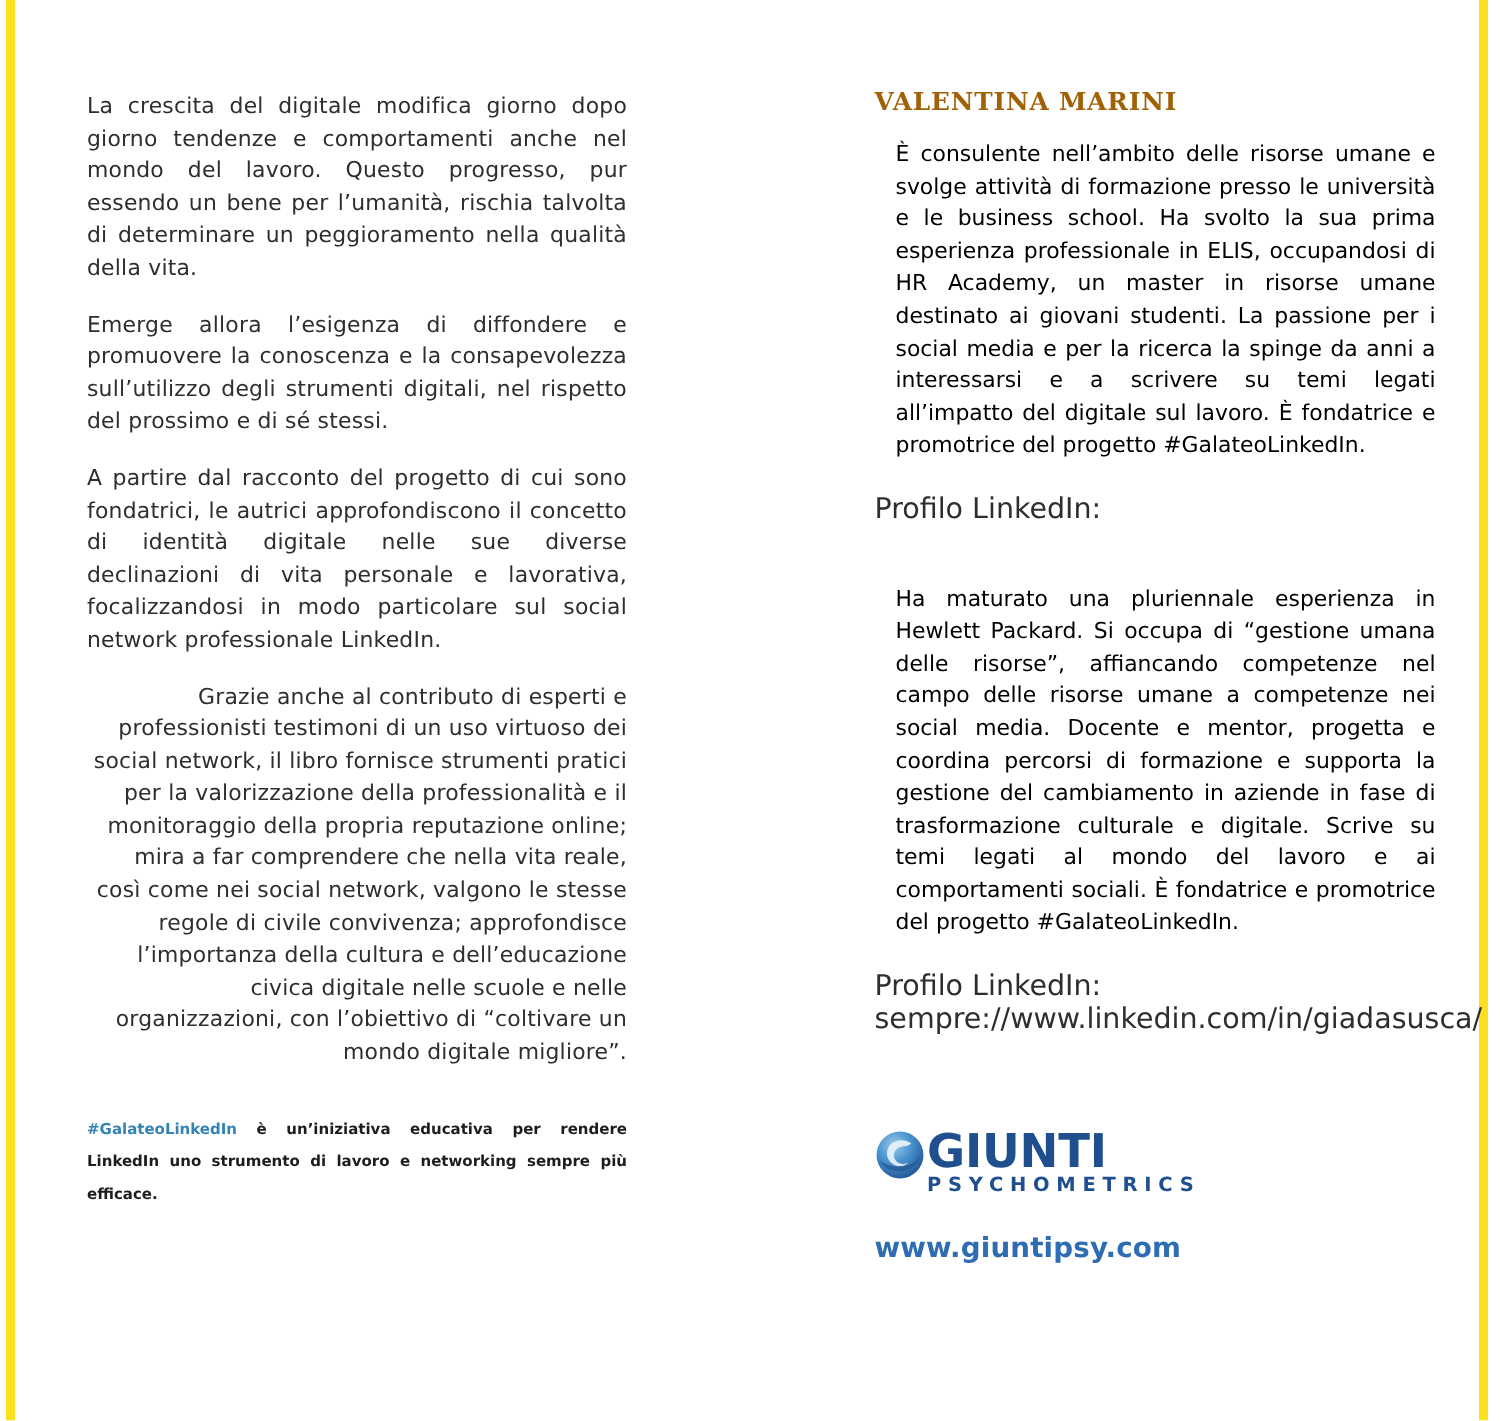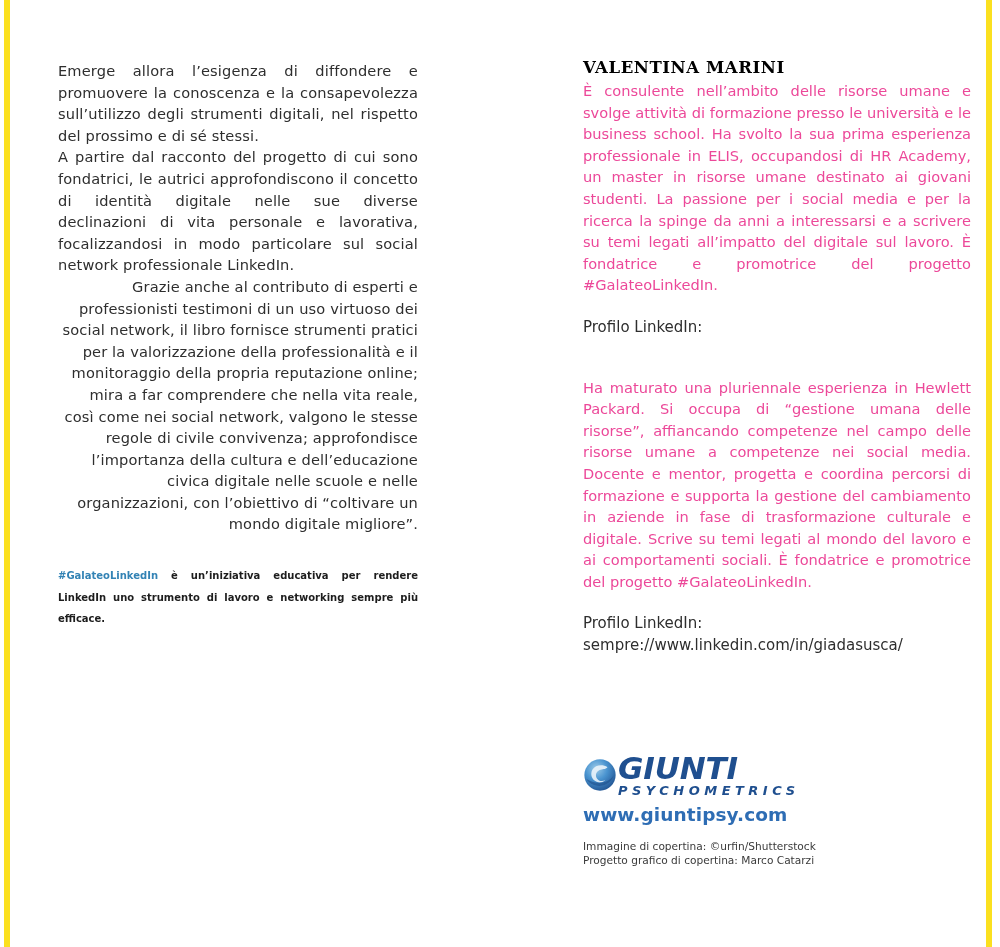--- a/index.html
+++ b/index.html
@@ -49,21 +49,21 @@
 
   
   .body-text {
     font-size: 14.6px;
     line-height: 21.6px;
     color: #2e2e2e;
     text-align: justify;
     margin: 0;
     letter-spacing: 0.01em;
   }
-  .body-text + .body-text { margin-top: 0; }
+  .body-text + .body-text { margin-top: 16px; }
 
   .blurb-block p:last-child { text-align: right; }
 
   
   .highlight-para {
     margin: 0;
     margin-top: 30px;
     font-size: 10px;
     line-height: 21.6px;
     color: #1d1d1d;
@@ -74,55 +74,54 @@
     color: #3383b5;
   }
 
   
   .author-name {
     font-family: "DejaVu Serif", "Liberation Serif", serif;
     font-weight: bold;
     font-size: 16.5px;
     line-height: 20px;
     letter-spacing: 0.035em;
-    color: #000000;
+    color: #a16207;
     margin: 0 0 2px 0;
   }
 
   .bio-text {
     font-size: 14.6px;
     line-height: 21.6px;
-    color: #ec4899;
+    color: #000000;
     text-align: justify;
-    margin: 0;
+    margin: 14px;
   }
 
   .profile-block {
     margin-top: 21px;
-    font-size: 15px;
+    font-size: 19px;
     line-height: 21.6px;
     color: #2e2e2e;
   }
   .profile-block .label,
   .profile-block .url { display: block; }
 
   .author-section.second { margin-top: 38px; }
 
   
   .publisher {
     position: absolute;
     left: 583px;
     top: 753px;
     width: 390px;
   }
   .logo-row {
     display: flex;
-    align-items: center;
+    align-items: flex-start;
     gap: 1px;
-    font-style: italic;
   }
   .logo-mark {
     width: 34px;
     height: 34px;
     flex: 0 0 34px;
     display: block;
   }
   .logo-words {
     display: flex;
     flex-direction: column;
@@ -140,21 +139,21 @@
     font-family: "DejaVu Sans", "Liberation Sans", sans-serif;
     font-weight: bold;
     font-size: 13px;
     letter-spacing: 0.345em;
     color: #1f4f8f;
     margin-top: 2px;
     line-height: 11px;
   }
 
   .site-url {
-    margin-top: 8px;
+    margin-top: 26px;
     font-size: 18.5px;
     font-weight: bold;
     color: #2e6db4;
     letter-spacing: 0.005em;
   }
 
   .credits {
     margin-top: 14px;
     font-size: 10.6px;
     line-height: 14px;
@@ -165,20 +164,21 @@
 </head>
 <body>
 
 <div class="page">
 
   <div class="edge-stripe left"></div>
   <div class="edge-stripe right"></div>
 
   <div class="col-left">
     <div class="blurb-block">
+      <p class="body-text">La crescita del digitale modifica giorno dopo giorno tendenze e comportamenti anche nel mondo del lavoro. Questo progresso, pur essendo un bene per l’umanità, rischia talvolta di determinare un peggioramento nella qualità della vita.</p>
       <p class="body-text">Emerge allora l’esigenza di diffondere e promuovere la conoscenza e la consapevolezza sull’utilizzo degli strumenti digitali, nel rispetto del prossimo e di sé stessi.</p>
       <p class="body-text">A partire dal racconto del progetto di cui sono fondatrici, le autrici approfondiscono il concetto di identità digitale nelle sue diverse declinazioni di vita personale e lavorativa, focalizzandosi in modo particolare sul social network professionale LinkedIn.</p>
       <p class="body-text">Grazie anche al contributo di esperti e professionisti testimoni di un uso virtuoso dei social network, il libro fornisce strumenti pratici per la valorizzazione della professionalità e il monitoraggio della propria reputazione online; mira a far comprendere che nella vita reale, così come nei social network, valgono le stesse regole di civile convivenza; approfondisce l’importanza della cultura e dell’educazione civica digitale nelle scuole e nelle organizzazioni, con l’obiettivo di “coltivare un mondo digitale migliore”.</p>
     </div>
 
     <p class="highlight-para">
       <span class="tag">#GalateoLinkedIn</span><span> è un’iniziativa educativa per rendere LinkedIn uno strumento di lavoro e networking sempre più efficace.</span>
     </p>
   </div>
 
@@ -220,20 +220,16 @@
                  C85 69 68 82 49 82 C32 82 17 74 10 62 Z" fill="#1b4a86" opacity="0.55"></path>
       </svg>
       <div class="logo-words">
         <span class="logo-giunti">GIUNTI</span>
         <span class="logo-sub">PSYCHOMETRICS</span>
       </div>
     </div>
 
     <div class="site-url">www.giuntipsy.com</div>
 
-    <div class="credits">
-      <span>Immagine di copertina: ©urfin/Shutterstock</span>
-      <span>Progetto grafico di copertina: Marco Catarzi</span>
-    </div>
 
   </div>
 
 </div>
 
 </body></html>

